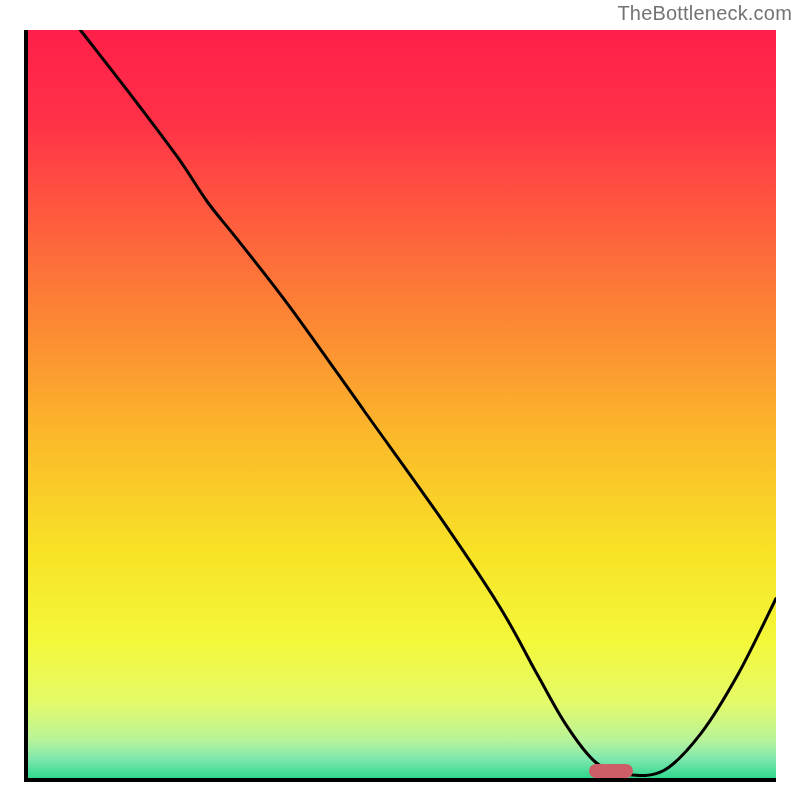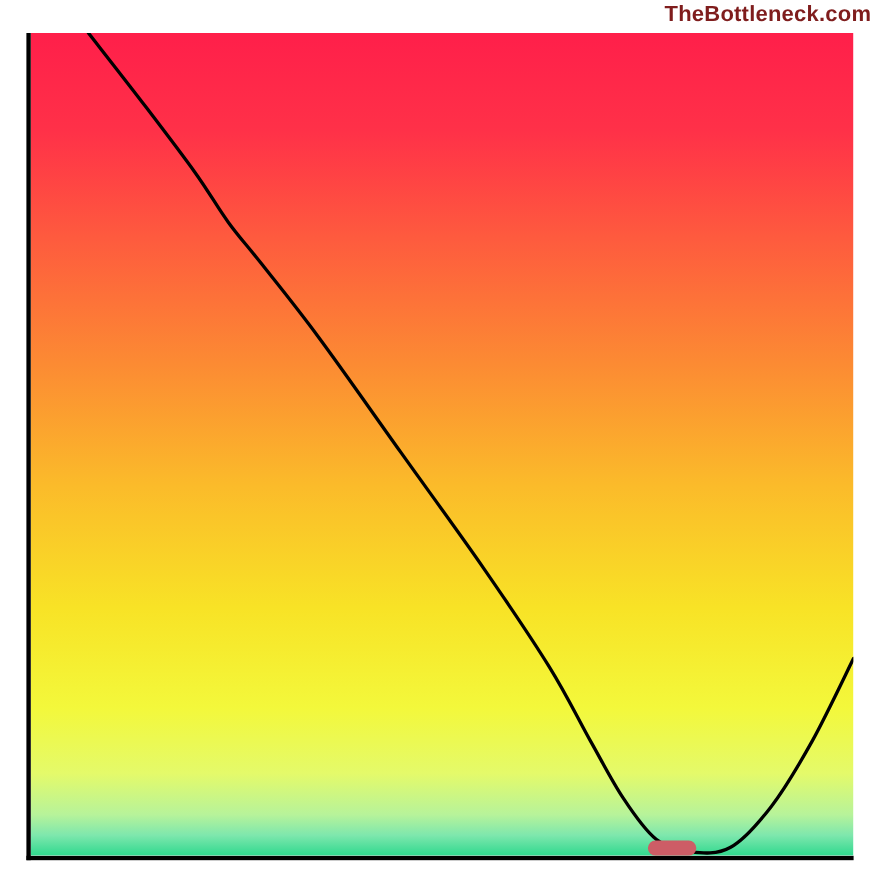--- a/index.html
+++ b/index.html
@@ -8,23 +8,23 @@
     width: 800px;
     height: 800px;
     background: #ffffff;
     font-family: Arial, Helvetica, sans-serif;
     overflow: hidden;
   }
   .watermark {
     position: absolute;
     top: 2px;
     right: 8px;
-    color: #7f1d1d;
+    color: #737373;
     font-size: 20px;
-    font-weight: 700;
+    font-weight: 400;
     letter-spacing: 0.2px;
   }
   .frame {
     position: absolute;
     left: 24px;
     top: 30px;
     width: 752px;
     height: 752px;
     border-left: 4px solid #000;
     border-bottom: 4px solid #000;

